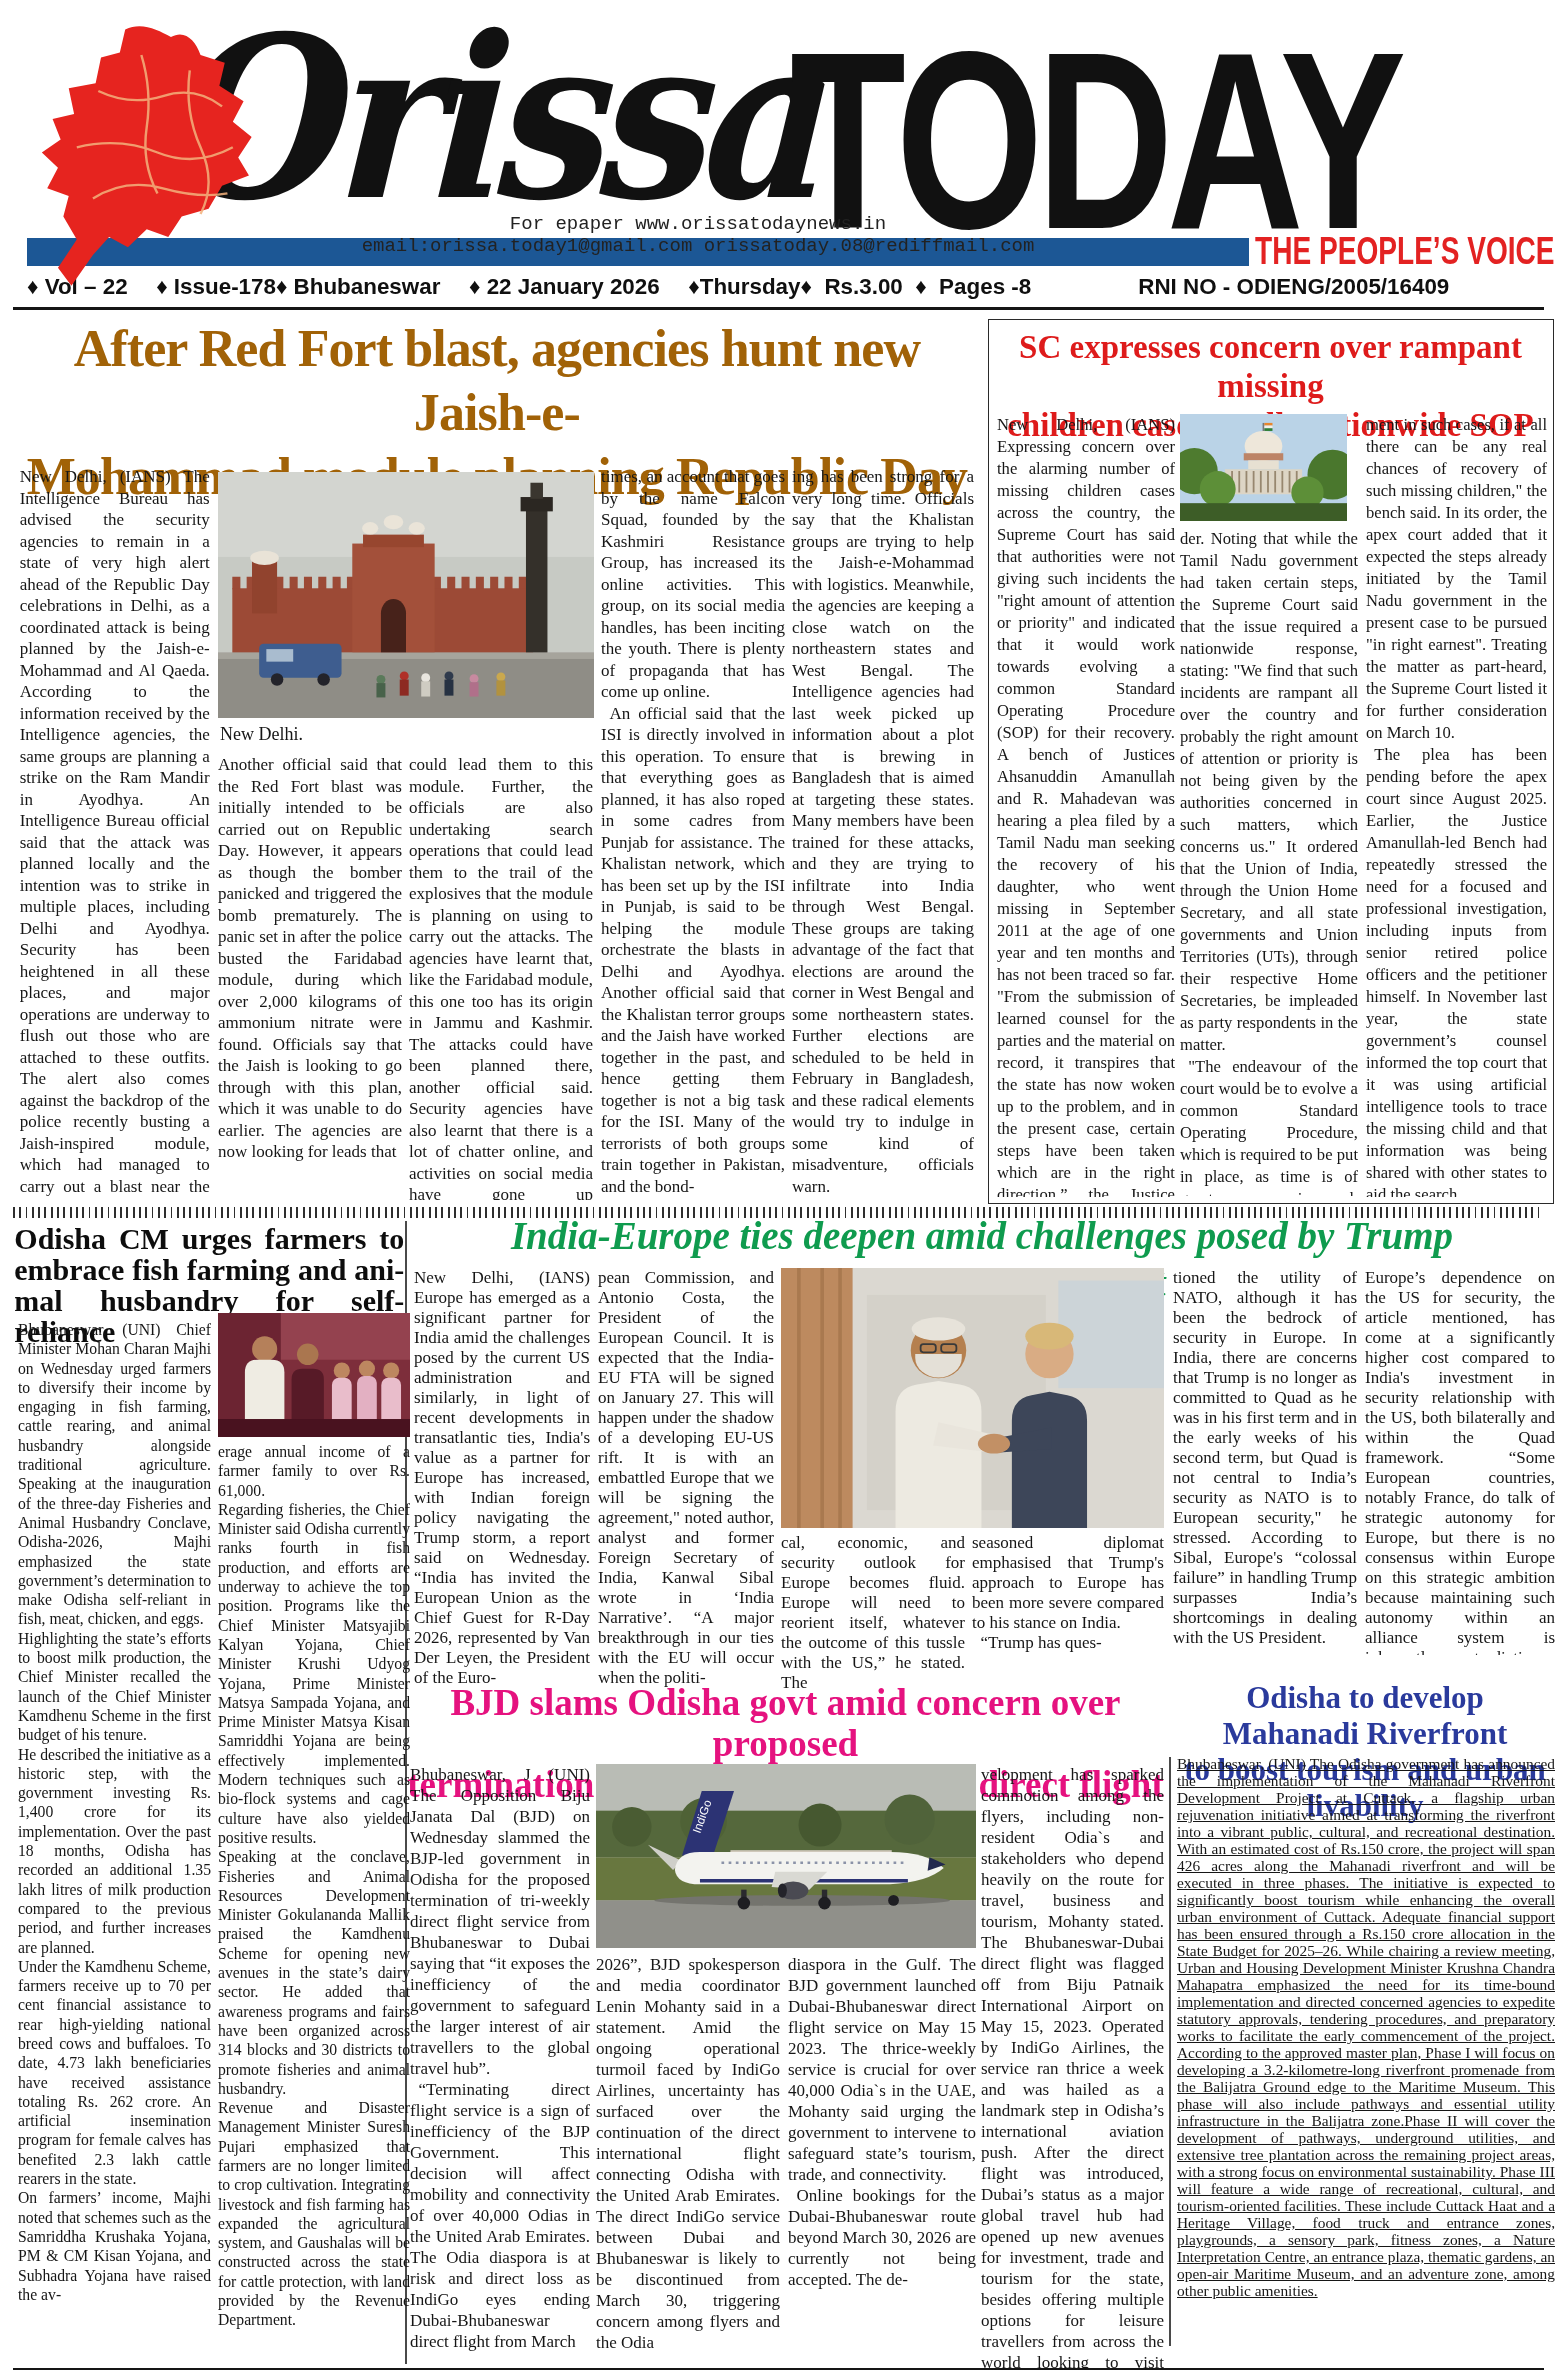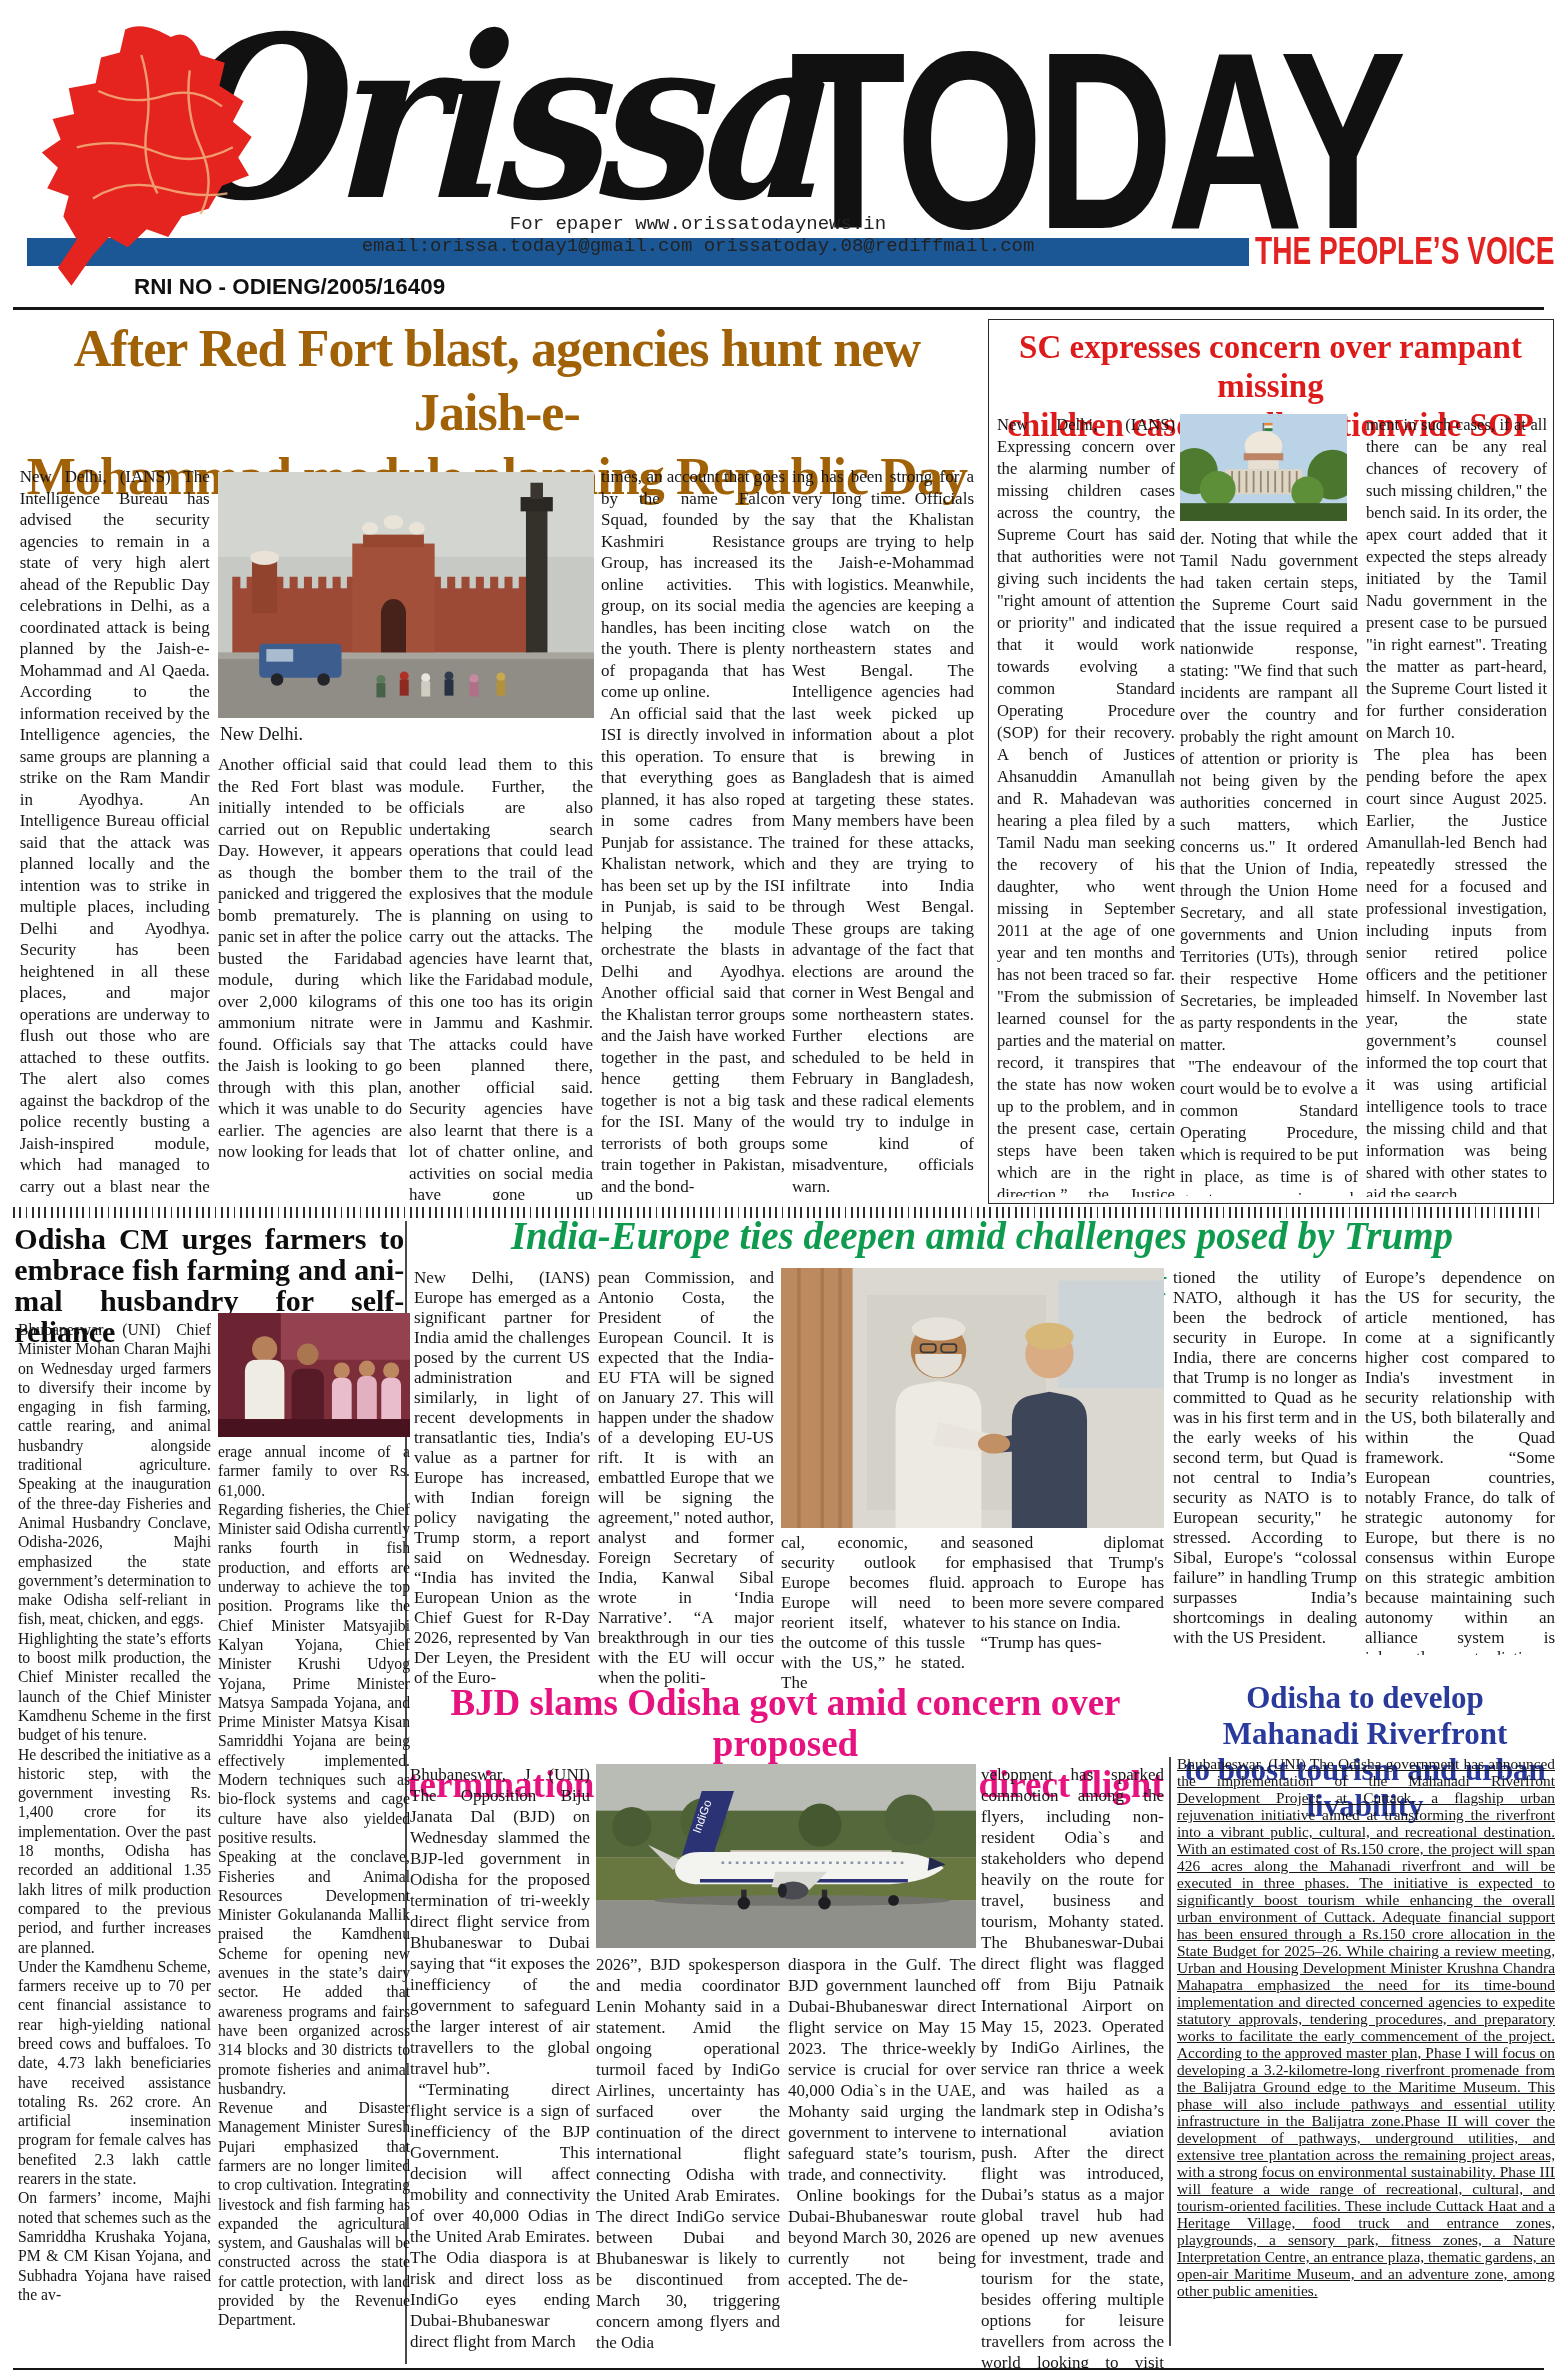--- a/index.html
+++ b/index.html
@@ -40,20 +40,21 @@
     </svg>
   </div>
   <div class="masthead-orissa" style="left:184px;top:7.2px;font-size:224px;line-height:1;letter-spacing:-12.5px;transform:scaleX(0.9) skewX(-4deg);">Orissa</div>
   <div class="masthead-today" style="left:790px;top:14.3px;font-size:253px;line-height:1;letter-spacing:-9px;transform:scaleX(0.75);">TODAY</div>
   <div class="epaper" style="left:349px;top:213px;width:698px;z-index:4;font-family:Liberation Mono, monospace;">For epaper www.orissatodaynews.in email:orissa.today1@gmail.com orissatoday.08@rediffmail.com</div>
 
   <div class="bluebar" style="left:27px;top:238px;width:1222px;height:28px;z-index:2;"></div>
   <div class="tagline" style="left:1255px;top:229px;font-size:39px;transform:scaleX(0.72);">THE PEOPLE’S VOICE</div>
 
   <div class="dateline" style="left:27px;top:274px;width:1527px;">
+    <span>♦ Vol – 22  ♦ Issue-178♦ Bhubaneswar  ♦ 22 January 2026  ♦Thursday♦  Rs.3.00  ♦  Pages -8</span>
     <span class="rni">RNI NO - ODIENG/2005/16409</span>
   </div>
   <div class="hrule" style="left:13.4px;top:307px;width:1531px;height:2.7px;"></div>
 
   <div class="hl" style="left:13.4px;top:317px;width:967px;font-size:52px;line-height:64px;letter-spacing:-0.9px;color:#a16207;">After Red Fort blast, agencies hunt new Jaish-e-
 Mohammad module planning Republic Day strikes</div>
 
   <div class="col rf-col" style="left:19.7px;top:466px;width:190px;height:734px;">New Delhi, (IANS) The Intelligence Bureau has advised the security agencies to remain in a state of very high alert ahead of the Republic Day celebrations in Delhi, as a coordinated attack is being planned by the Jaish-e-Mohammad and Al Qaeda.  According to the information received by the Intelligence agencies, the same groups are planning a strike on the Ram Mandir in Ayodhya. An Intelligence Bureau official said that the attack was planned locally and the intention was to strike in multiple places, including Delhi and Ayodhya. Security has been heightened in all these places, and major operations are underway to flush out those who are attached to these outfits. The alert also comes against the backdrop of the police recently busting a Jaish-inspired module, which had managed to carry out a blast near the Red Fort in</div>
 
   <div class="photo" style="left:218px;top:472px;width:376px;height:246px;">

